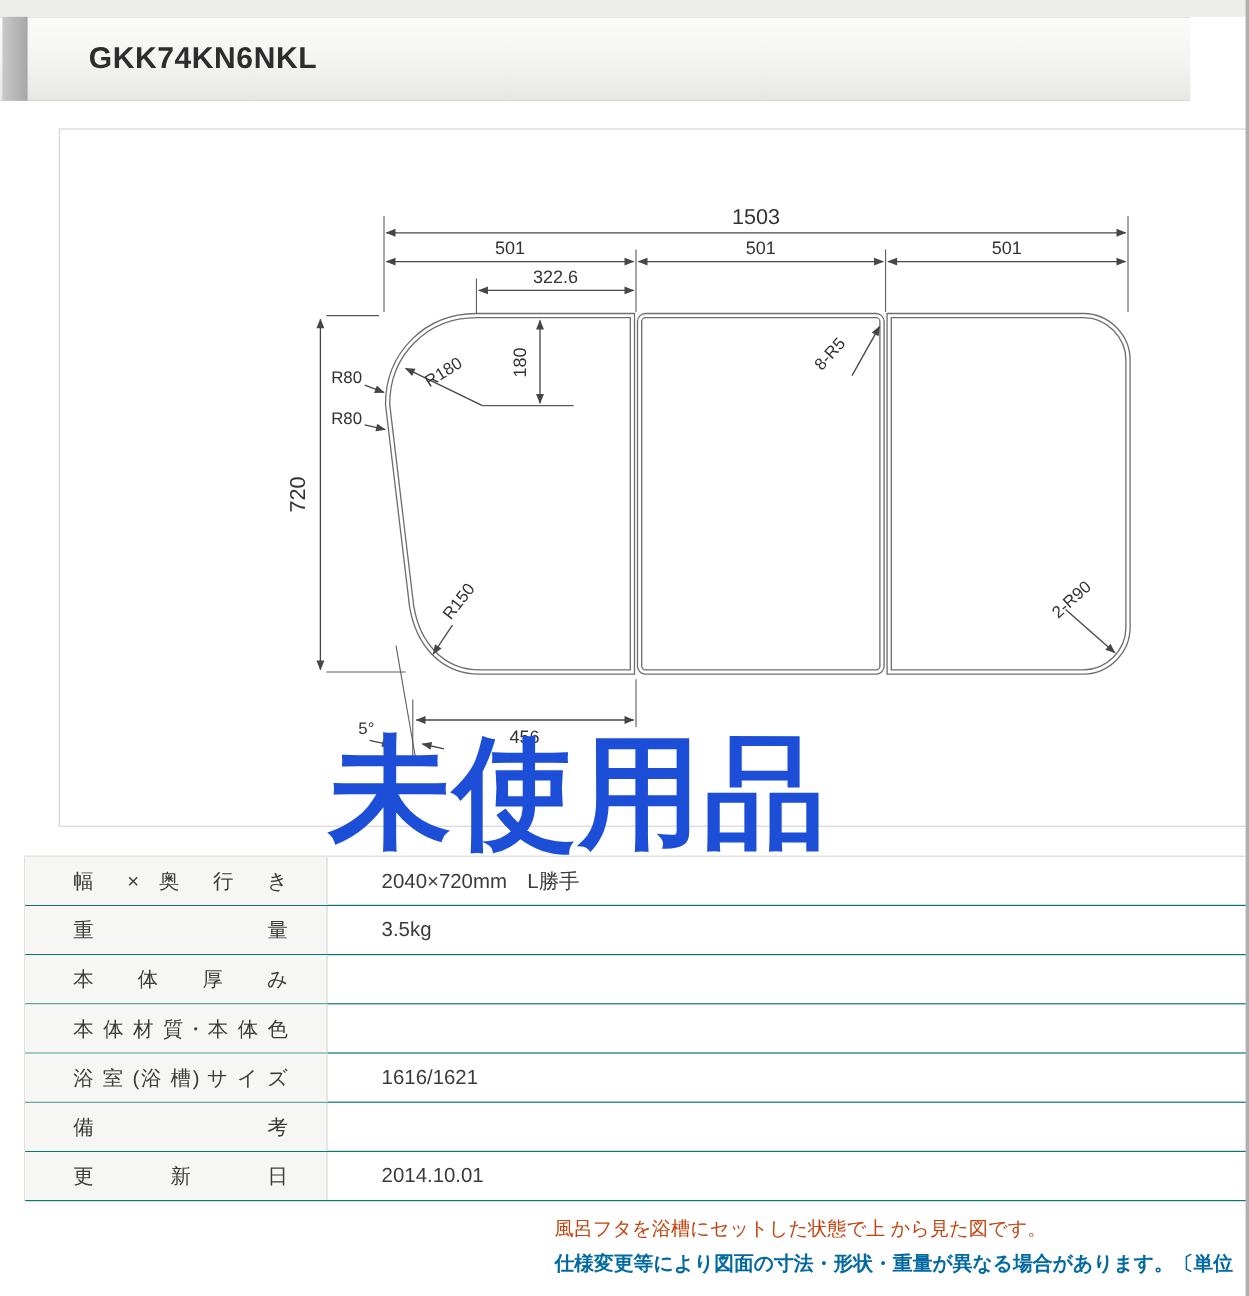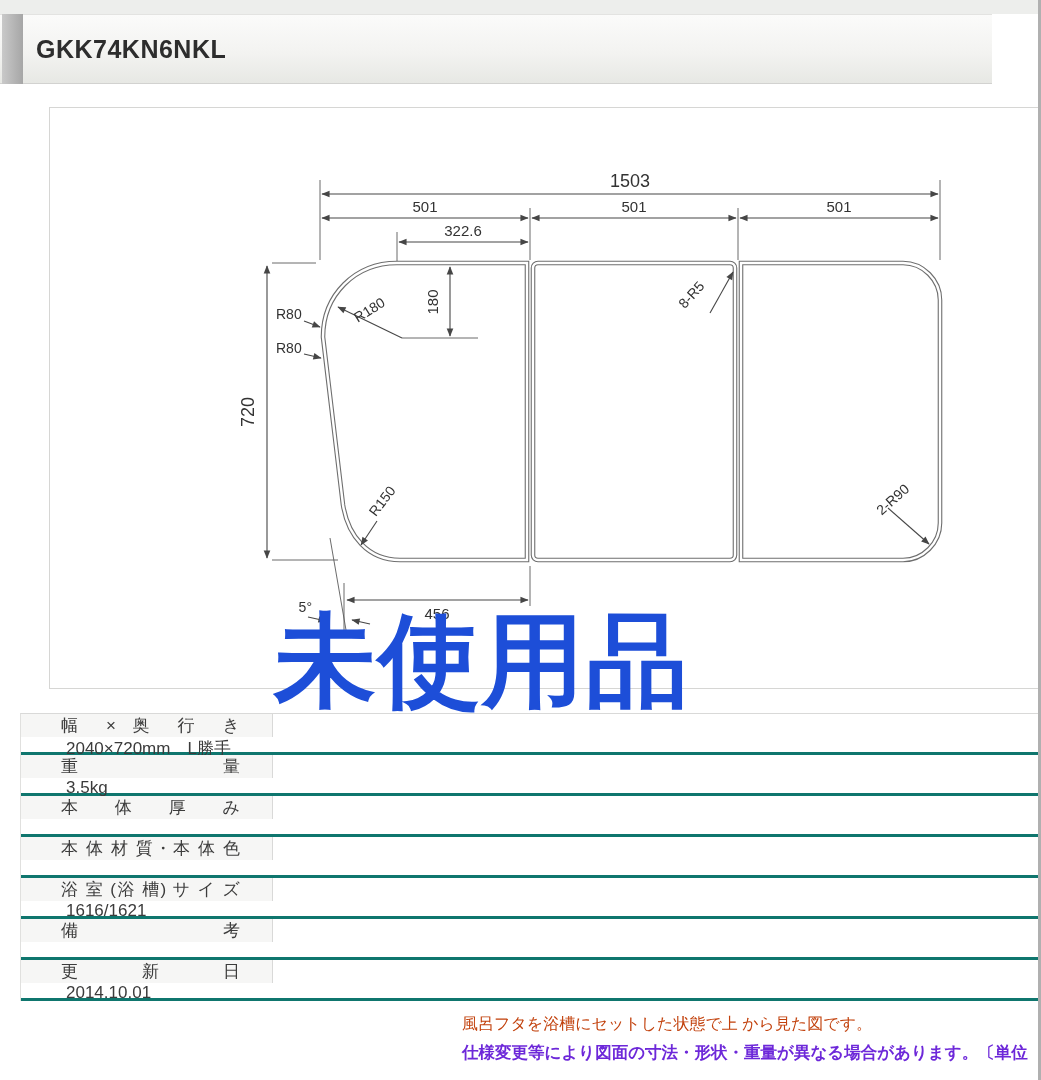--- a/index.html
+++ b/index.html
@@ -8,21 +8,21 @@
     background:#ffffff;font-family:"Liberation Sans",sans-serif;
     -webkit-font-smoothing:antialiased;
   }
   .abs{position:absolute;}
   
   .top-strip{left:0;top:0;width:1041px;height:14px;background:#edeeec;}
   
   .header{left:0;top:14px;width:992px;height:70px;
     background:linear-gradient(#fbfbfa 0%,#f3f3f1 55%,#e7e8e4 100%);
     border-top:1px solid #e3e3e1;border-bottom:1px solid #d2d2d0;box-sizing:border-box;
-    display:flex;align-items:center;}
+    display:flex;align-items:center;padding-left:38px;}
   .header-accent{left:2px;top:14px;width:21px;height:70px;
     background:linear-gradient(90deg,#c9c9c9,#a6a6a6);}
   .header-title{margin-left:36px;font-size:25px;font-weight:bold;color:#2d2d2d;letter-spacing:.5px;}
   
   .card{left:20px;top:107px;width:1016px;height:582px;background:#ffffff;
     border:1px solid #d6d6d4;box-sizing:border-box;margin-left:29px;}
   .card svg{position:absolute;left:0;top:0;}
   
   .panel-outer{fill:#ffffff;stroke:#6e6e6e;stroke-width:4.6;}
   .panel-inner{fill:none;stroke:#ffffff;stroke-width:2.4;}
@@ -31,30 +31,30 @@
   .ldr{stroke:#464646;stroke-width:1.1;fill:none;}
   .dtxt{fill:#333333;font-size:15px;font-family:"Liberation Sans",sans-serif;}
   .dtxt-big{fill:#333333;font-size:18px;font-family:"Liberation Sans",sans-serif;}
   .rtxt{fill:#333333;font-size:14px;font-family:"Liberation Sans",sans-serif;}
   
   .stamp{left:274px;top:610px;font-size:102px;line-height:1;font-weight:800;
     color:#1d4ed8;letter-spacing:2px;z-index:20;white-space:nowrap;}
   
   .spec{left:20px;top:713px;width:1021px;border-top:1px solid #d9d9d8;
     border-left:1px solid #e0e0de;box-sizing:border-box;}
-  .spec-row{display:flex;height:41px;border-bottom:3px solid #0f766e;box-sizing:border-box;flex-direction:column;}
+  .spec-row{display:flex;height:41px;border-bottom:1px solid #0f766e;box-sizing:border-box;}
   .spec-label{width:252px;background:#f6f6f5;border-right:1px solid #d9d9d8;
     box-sizing:border-box;display:flex;align-items:center;}
   .spec-label-inner{display:block;width:100%;padding:0 32px 0 40px;box-sizing:border-box;
     font-size:17px;color:#3c3c3c;text-align:justify;text-align-last:justify;}
   .spec-value{flex:1;display:flex;align-items:center;padding-left:45px;
     font-size:17px;color:#3b3b3b;white-space:pre;}
   
   .note1{left:462px;top:1014px;font-size:16px;color:#c2410c;white-space:nowrap;}
-  .note2{left:462px;top:1042px;font-size:16.5px;font-weight:bold;color:#6d28d9;white-space:nowrap;}
+  .note2{left:462px;top:1042px;font-size:16.5px;font-weight:bold;color:#0369a1;white-space:nowrap;}
   .right-edge{left:1038px;top:0;width:3px;height:1080px;background:#b0b0b0;z-index:30;}
 </style>
 </head>
 <body>
 
 <div class="abs top-strip"></div>
 
 <div class="abs header">
   <span class="header-title">GKK74KN6NKL</span>
 </div>

